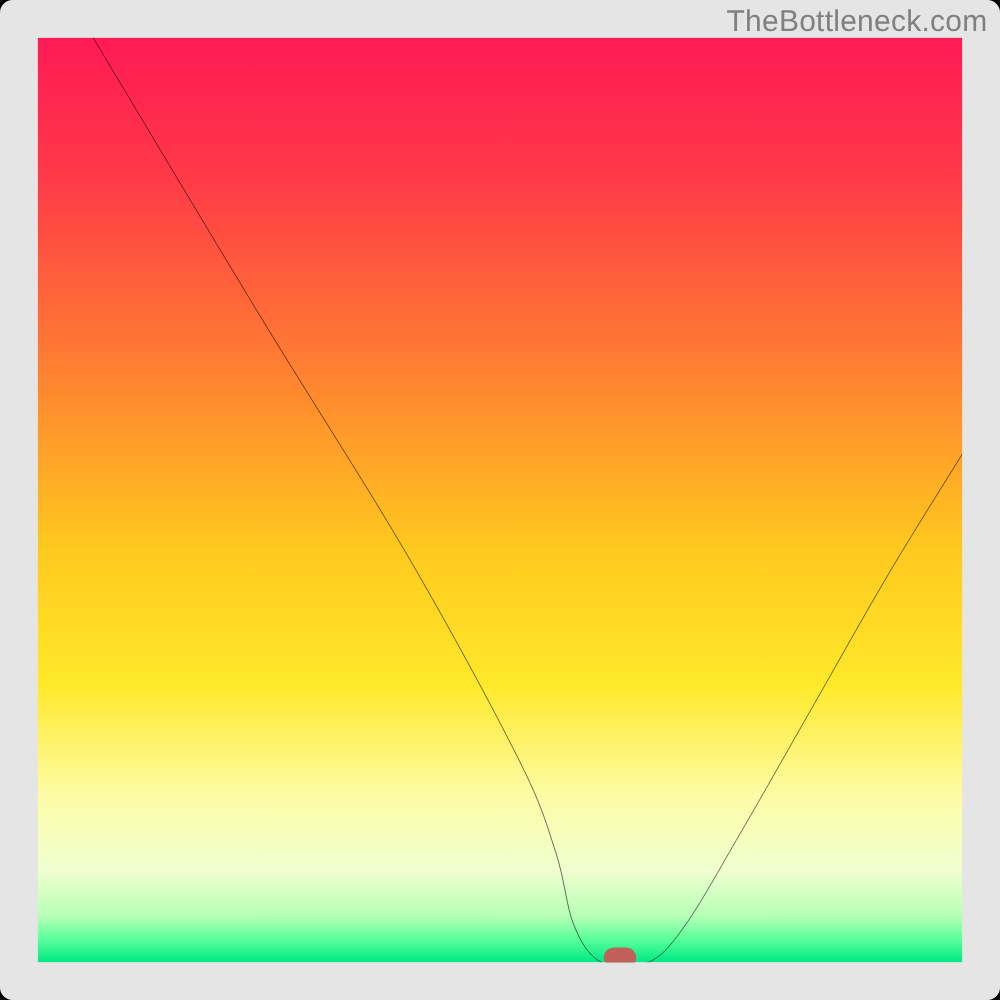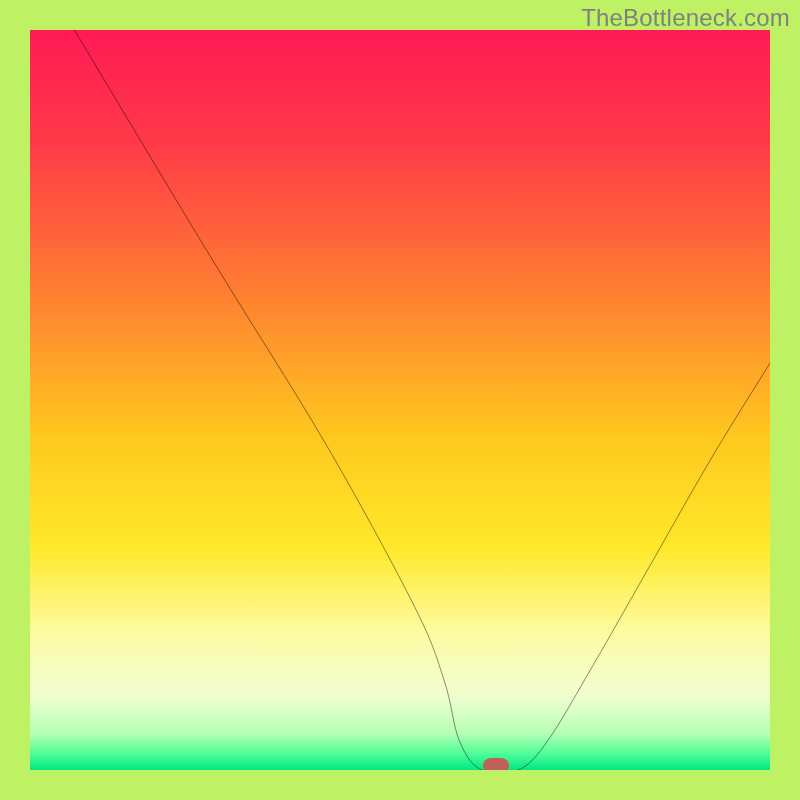--- a/index.html
+++ b/index.html
@@ -8,21 +8,22 @@
     width: 800px;
     height: 800px;
     background: #000;
     overflow: hidden;
     font-family: Arial, Helvetica, sans-serif;
   }
   .frame {
     position: relative;
     width: 800px;
     height: 800px;
-    background: #bef264;
+    background: #e5e5e5;
+    border-radius: 10px;
   }
   .watermark {
     position: absolute;
     top: 4px;
     right: 10px;
     color: #808080;
     font-size: 24px;
     font-weight: 500;
     letter-spacing: 0.2px;
     z-index: 20;

